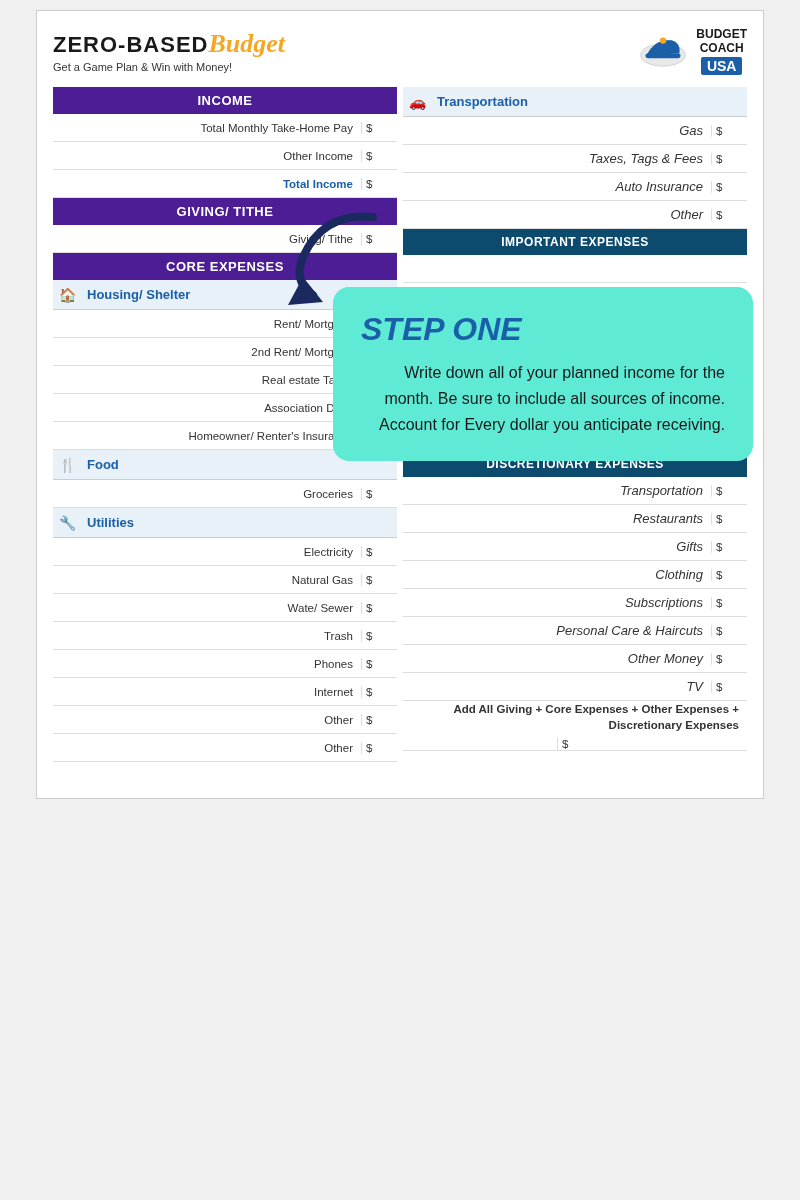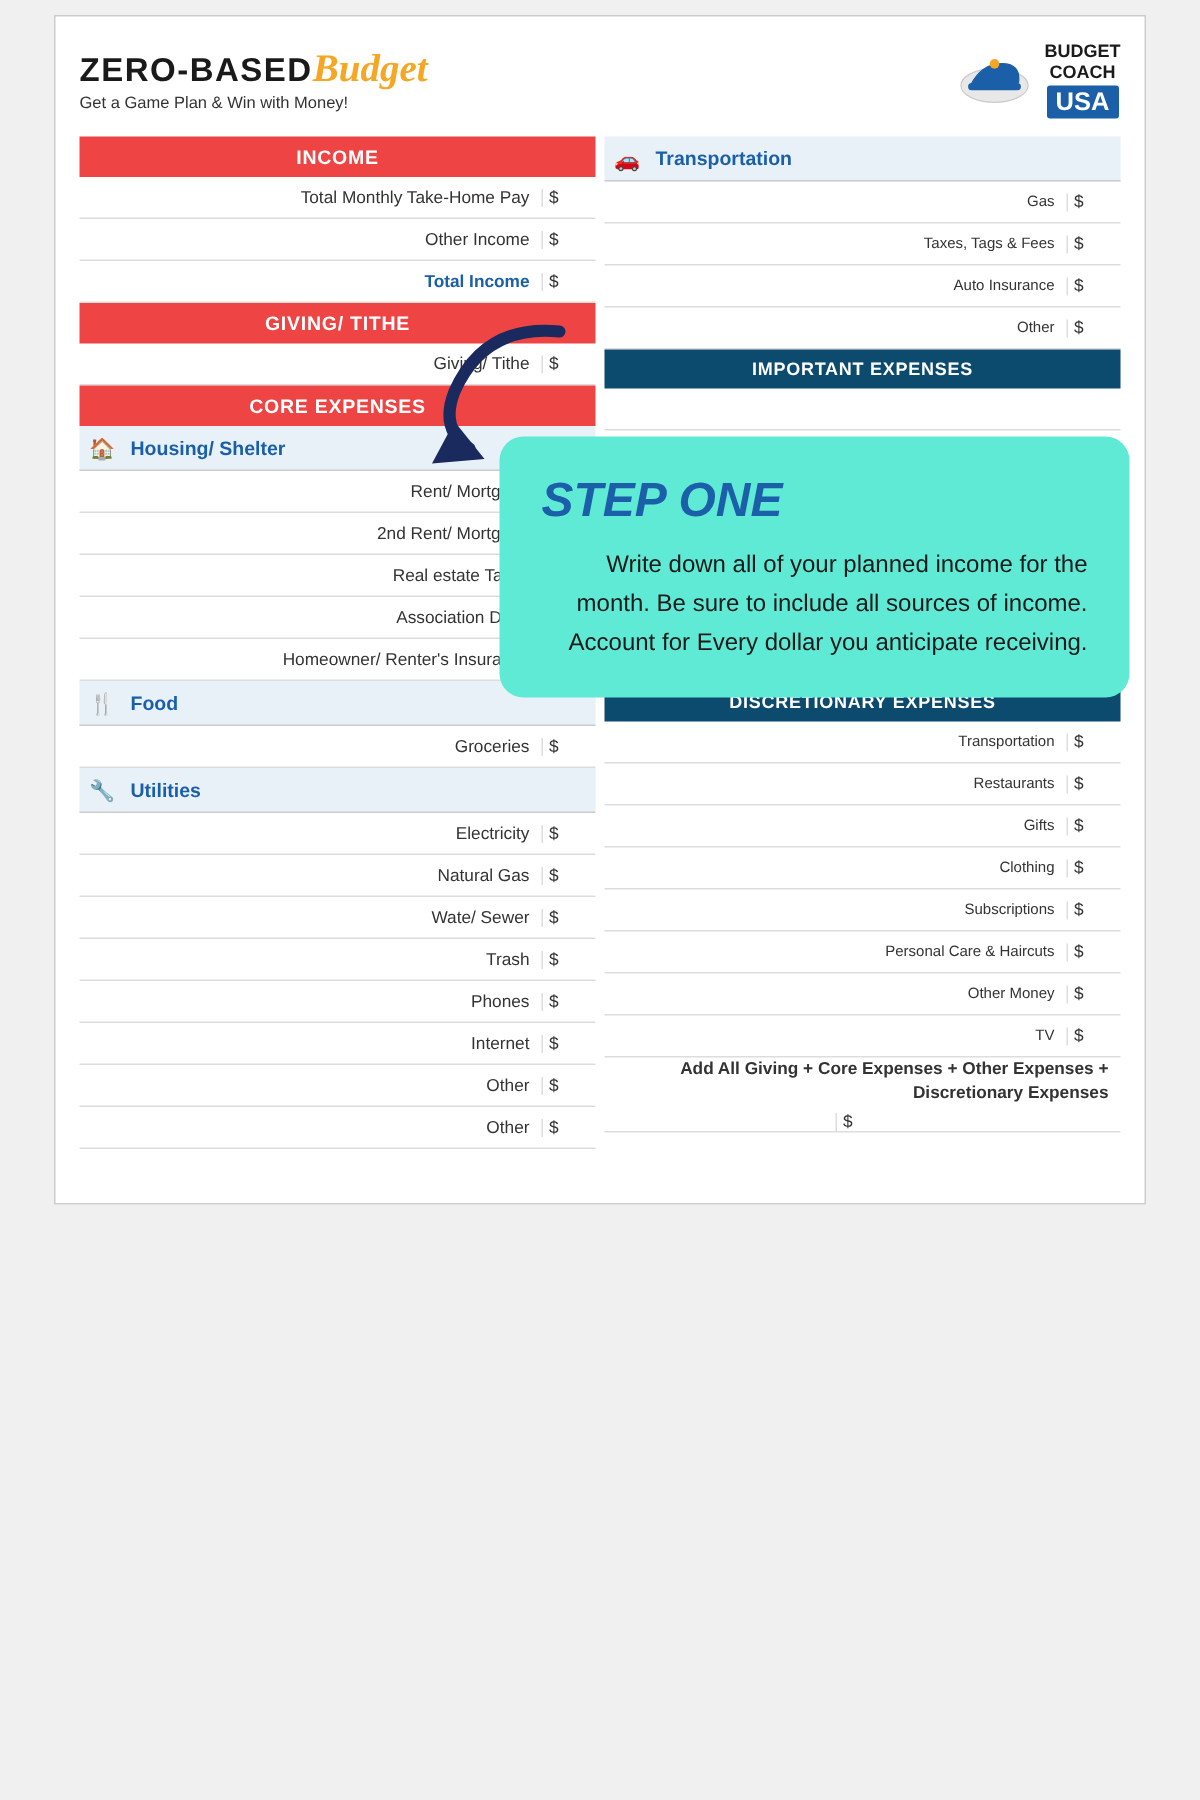--- a/index.html
+++ b/index.html
@@ -64,37 +64,37 @@
       line-height: 1.2;
     }
     .brand-right-text .coach-text {
       font-size: 12px;
       font-weight: 900;
       color: #1a1a1a;
     }
     .brand-right-text .usa-badge {
       background: #1a5fa8;
       color: #fff;
-      font-size: 17px;
+      font-size: 14px;
       font-weight: 700;
       padding: 1px 6px;
       border-radius: 2px;
       display: inline-block;
       margin-top: 2px;
     }
     
     .budget-grid {
       display: grid;
       grid-template-columns: 1fr 1fr;
       gap: 6px;
       position: relative;
     }
     
     .section-header {
-      background: #ef4444;
+      background: #4c1d95;
       color: #fff;
       font-size: 13px;
       font-weight: 700;
       text-align: center;
       padding: 6px 8px;
       letter-spacing: 0.5px;
     }
     
     .budget-row {
       display: flex;
@@ -154,22 +154,23 @@
     .right-row {
       display: flex;
       align-items: center;
       border-bottom: 1px solid #ddd;
       min-height: 28px;
     }
     .right-label {
       flex: 1;
       text-align: right;
       padding-right: 8px;
-      font-size: 10px;
-      color: #333;
+      font-size: 13px;
+      color: #333;
+      font-style: italic;
     }
     .right-dollar {
       width: 36px;
       font-size: 11.5px;
       color: #333;
       padding-left: 4px;
       border-left: 1px solid #ddd;
     }
     .right-section-header {
       background: #0c4a6e;

